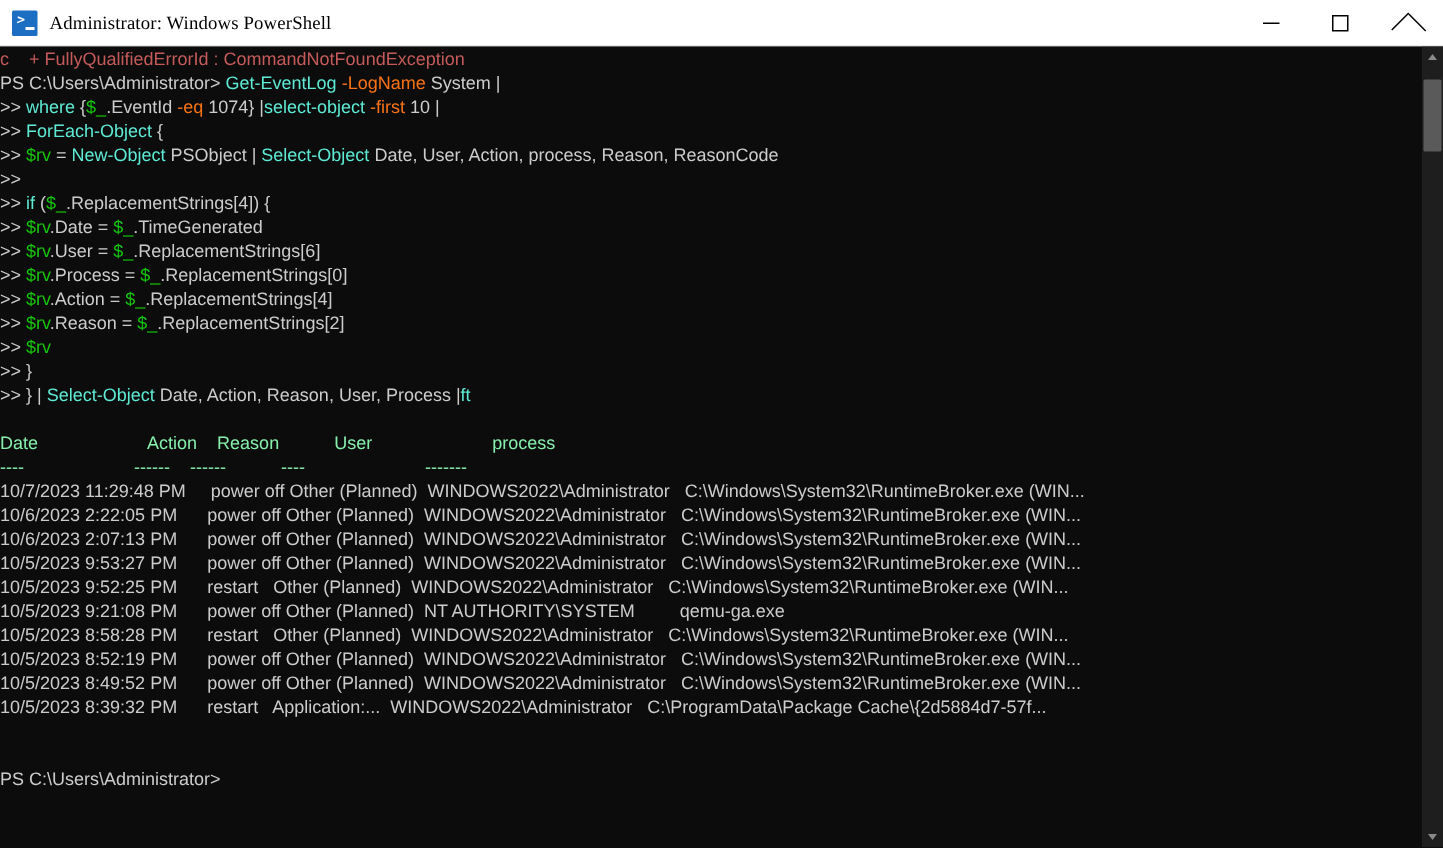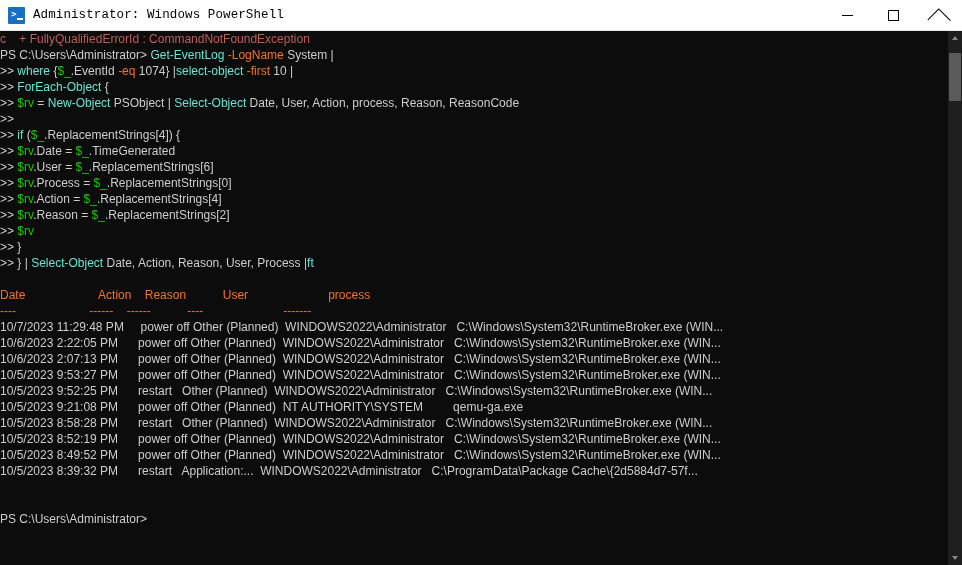--- a/index.html
+++ b/index.html
@@ -51,21 +51,21 @@
     font-weight: bold;
     transform: skewX(-8deg);
   }
   .tb-icon .ul {
     position: absolute;
     left: 8.5px; top: 11px;
     width: 6px; height: 2px;
     background: #ffffff;
   }
   .tb-title {
-    font-family: Liberation Mono, monospace;
+    font-family: Liberation Serif, serif;
     font-size: 12.5px;
     color: #000000;
     letter-spacing: 0.1px;
     white-space: nowrap;
   }
   .tb-spacer { flex: 1 1 auto; }
   .tb-buttons { display: flex; height: 31px; }
   .tb-btn {
     width: 46px; height: 31px;
     display: flex; align-items: center; justify-content: center;
@@ -119,21 +119,21 @@
   }
   .ln {
     height: 16px;
     white-space: pre;
     padding-left: 0px;
   }
   .ln.blank { height: 16px; }
 
   
   .c-white   { color: #cccccc; }
-  .c-bright  { color: #f97316; }
+  .c-bright  { color: #86efac; }
   .c-yellow  { color: #5eead4; }
   .c-green   { color: #16c60c; }
   .c-gray    { color: #f97316; }
   .c-red     { color: #c55a5a; }
 
   
   .scrollbar {
     position: absolute;
     right: 0; top: 0;
     width: 14px;

